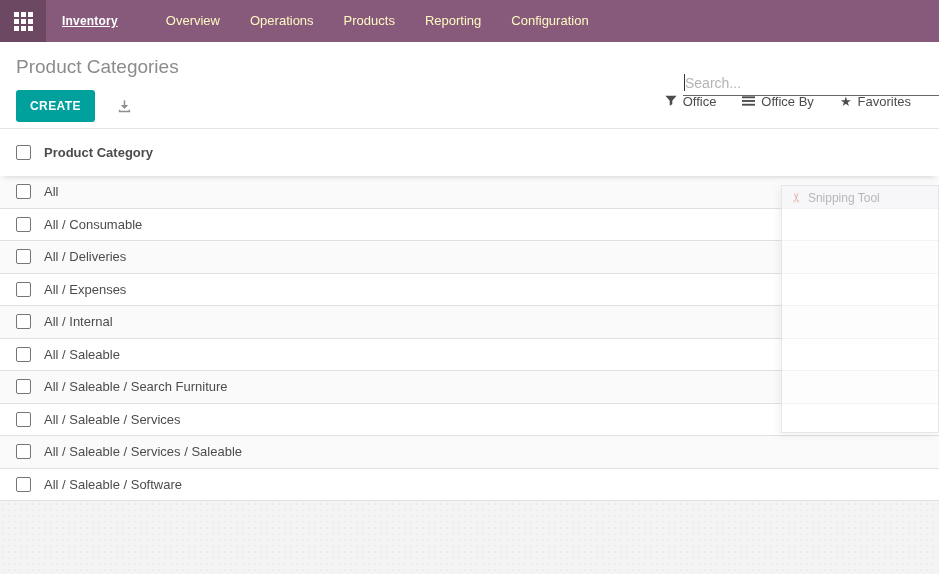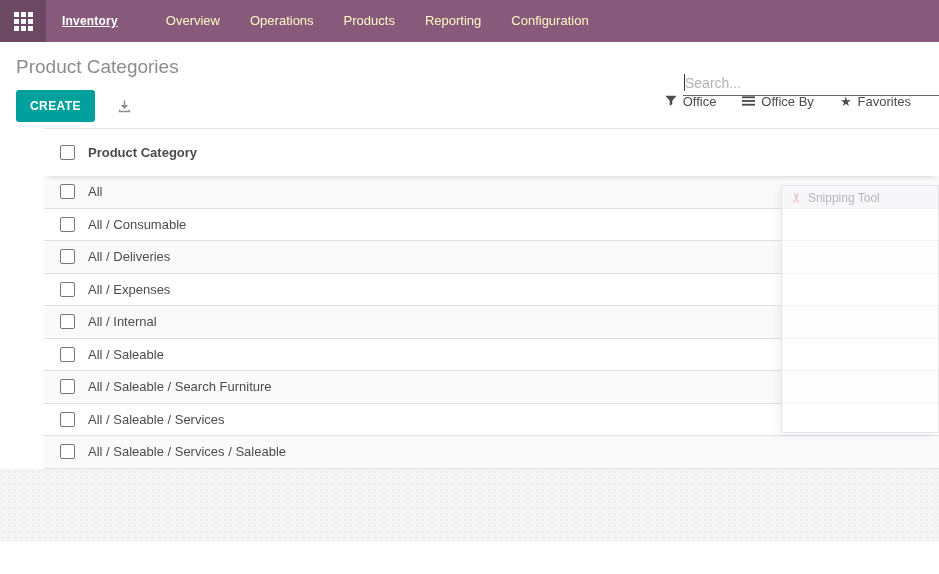--- a/index.html
+++ b/index.html
@@ -32,21 +32,21 @@
                 padding:0 14px; font-size:12px; font-weight:bold; letter-spacing:.4px;
                 cursor:pointer; font-family:"Liberation Sans",sans-serif; }
   .dl-icon { color:#8f8f8f; cursor:pointer; display:flex; align-items:center; }
 
   .cp-right { position:absolute; right:28px; top:52px; display:flex; gap:26px; align-items:center; }
   .cp-btn { display:flex; align-items:center; gap:6px; font-size:13px; font-weight:500;
             color:#4c4c4c; cursor:pointer; }
   .cp-btn .glyph { font-size:13px; color:#4c4c4c; line-height:1; }
 
   
-  .list-table { position:relative;padding-left:44px; }
+  .list-table { position:relative; }
   .thead { height:48px; display:flex; align-items:center; border-top:1px solid #e5e5e5;
            background:#fff; box-shadow:0 4px 6px -4px rgba(0,0,0,0.2); position:relative; z-index:2; }
   .col-head { font-size:13px; font-weight:bold; color:#4c4c4c; }
   .cbx-cell { width:44px; flex:0 0 auto; display:flex; justify-content:flex-start;
               padding-left:16px; }
   .cbx { width:15px; height:15px; border:1px solid #767676; border-radius:2px; background:#fff;
          cursor:pointer; }
   .trow { height:32.5px; display:flex; align-items:center; border-bottom:1px solid #e0e0e4;
           background:#fff; cursor:pointer; }
   .trow:nth-child(odd) { background:#fafafa; }
@@ -203,20 +203,26 @@
     <div class="row-label">All / Saleable / Services</div>
   </div>
 
   <div class="trow">
     <div class="cbx-cell">
           <div class="cbx"></div>
         </div>
     <div class="row-label">All / Saleable / Services / Saleable</div>
   </div>
 
+  <div class="trow">
+    <div class="cbx-cell">
+          <div class="cbx"></div>
+        </div>
+    <div class="row-label">All / Saleable / Software</div>
+  </div>
 </div>
 </div>
 
 <div class="footer-area"></div>
 
 <div class="ghost">
   <div class="ghost-titlebar">
     <span class="ghost-icon">✂</span>
     <span class="ghost-title">Snipping Tool</span>
   </div>

